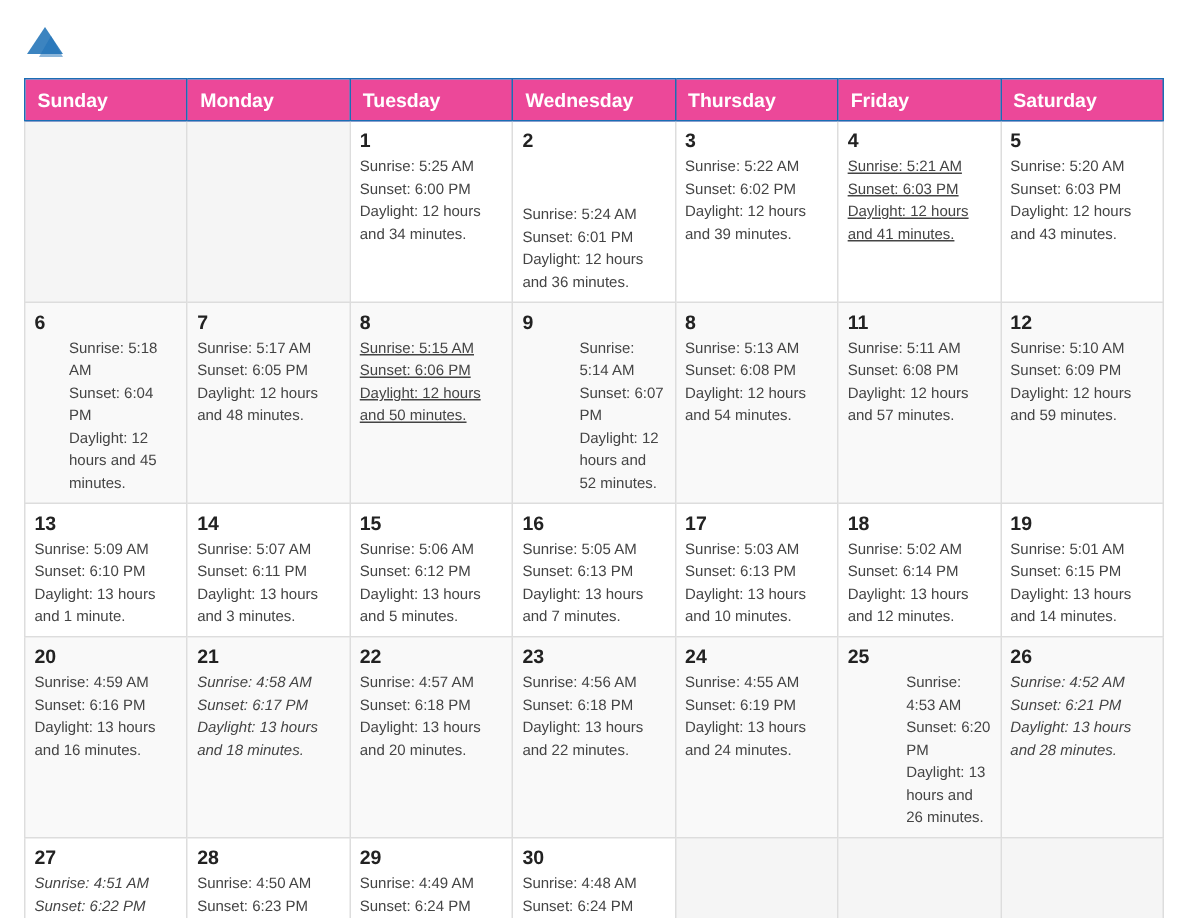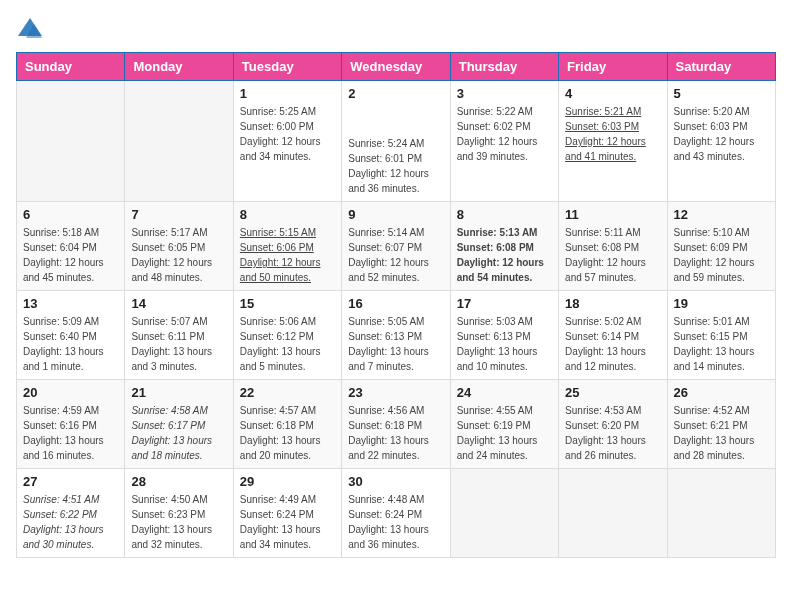--- a/index.html
+++ b/index.html
@@ -151,66 +151,66 @@
         <td>
           <span class="day-num">5</span>
           <div class="day-info" style="white-space: pre-line;">Sunrise: 5:20 AM
 Sunset: 6:03 PM
 Daylight: 12 hours and 43 minutes.</div>
         </td>
       </tr>
       <tr class="week-row">
         <td>
           <span class="day-num">6</span>
-          <div class="day-info" style="white-space: pre-line;">Sunrise: 5:18 AM
+          <div class="day-info" style="white-space: pre-line; margin-left: 23px;">Sunrise: 5:18 AM
 Sunset: 6:04 PM
 Daylight: 12 hours and 45 minutes.</div>
         </td>
         <td>
           <span class="day-num">7</span>
           <div class="day-info" style="white-space: pre-line;">Sunrise: 5:17 AM
 Sunset: 6:05 PM
 Daylight: 12 hours and 48 minutes.</div>
         </td>
         <td>
           <span class="day-num">8</span>
           <div class="day-info" style="white-space: pre-line; text-decoration: underline;">Sunrise: 5:15 AM
 Sunset: 6:06 PM
 Daylight: 12 hours and 50 minutes.</div>
         </td>
         <td>
           <span class="day-num">9</span>
-          <div class="day-info" style="white-space: pre-line;">Sunrise: 5:14 AM
+          <div class="day-info" style="white-space: pre-line; margin-left: 38px;">Sunrise: 5:14 AM
 Sunset: 6:07 PM
 Daylight: 12 hours and 52 minutes.</div>
         </td>
         <td>
           <span class="day-num">8</span>
-          <div class="day-info" style="white-space: pre-line; font-weight: bold;">Sunrise: 5:13 AM
+          <div class="day-info" style="white-space: pre-line;">Sunrise: 5:13 AM
 Sunset: 6:08 PM
 Daylight: 12 hours and 54 minutes.</div>
         </td>
         <td>
           <span class="day-num">11</span>
           <div class="day-info" style="white-space: pre-line;">Sunrise: 5:11 AM
 Sunset: 6:08 PM
 Daylight: 12 hours and 57 minutes.</div>
         </td>
         <td>
           <span class="day-num">12</span>
           <div class="day-info" style="white-space: pre-line;">Sunrise: 5:10 AM
 Sunset: 6:09 PM
 Daylight: 12 hours and 59 minutes.</div>
         </td>
       </tr>
       <tr class="week-row">
         <td>
           <span class="day-num">13</span>
           <div class="day-info" style="white-space: pre-line;">Sunrise: 5:09 AM
-Sunset: 6:40 PM
+Sunset: 6:10 PM
 Daylight: 13 hours and 1 minute.</div>
         </td>
         <td>
           <span class="day-num">14</span>
           <div class="day-info" style="white-space: pre-line;">Sunrise: 5:07 AM
 Sunset: 6:11 PM
 Daylight: 13 hours and 3 minutes.</div>
         </td>
         <td>
           <span class="day-num">15</span>
@@ -269,27 +269,27 @@
 Daylight: 13 hours and 22 minutes.</div>
         </td>
         <td>
           <span class="day-num">24</span>
           <div class="day-info" style="white-space: pre-line;">Sunrise: 4:55 AM
 Sunset: 6:19 PM
 Daylight: 13 hours and 24 minutes.</div>
         </td>
         <td>
           <span class="day-num">25</span>
-          <div class="day-info" style="white-space: pre-line;">Sunrise: 4:53 AM
+          <div class="day-info" style="white-space: pre-line; margin-left: 39px;">Sunrise: 4:53 AM
 Sunset: 6:20 PM
 Daylight: 13 hours and 26 minutes.</div>
         </td>
         <td>
           <span class="day-num">26</span>
-          <div class="day-info" style="white-space: pre-line;">Sunrise: 4:52 AM
+          <div class="day-info" style="white-space: pre-line; font-style: italic;">Sunrise: 4:52 AM
 Sunset: 6:21 PM
 Daylight: 13 hours and 28 minutes.</div>
         </td>
       </tr>
       <tr class="week-row">
         <td>
           <span class="day-num">27</span>
           <div class="day-info" style="white-space: pre-line; font-style: italic;">Sunrise: 4:51 AM
 Sunset: 6:22 PM
 Daylight: 13 hours and 30 minutes.</div>

